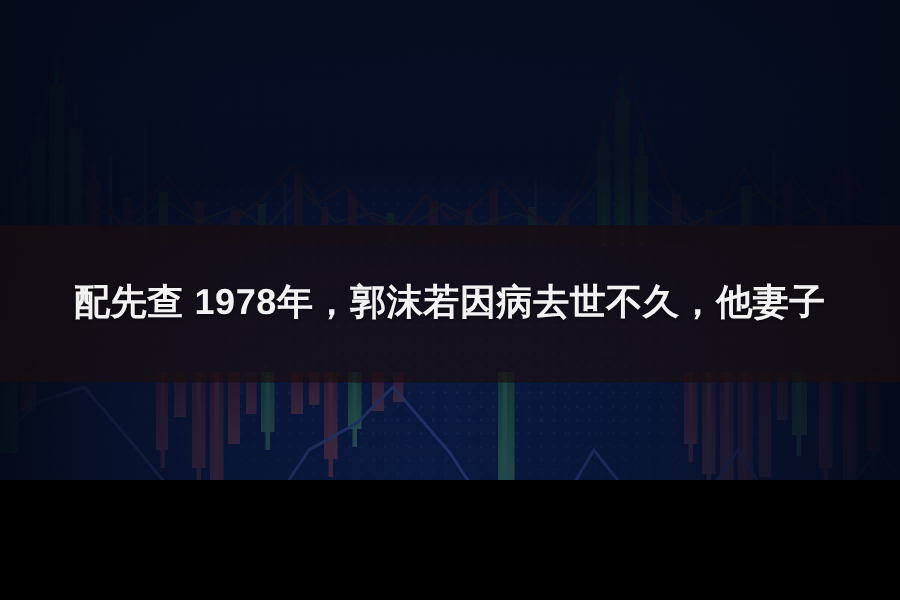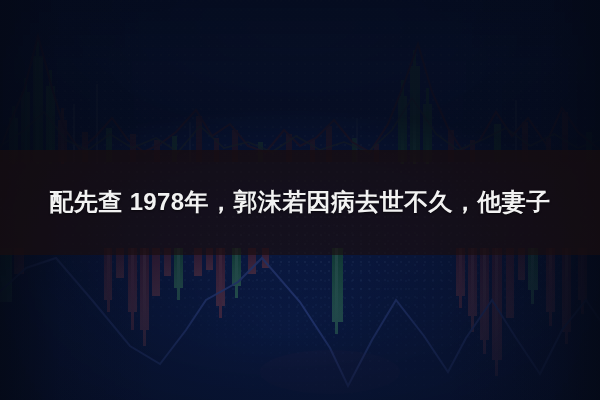--- a/index.html
+++ b/index.html
@@ -3,21 +3,21 @@
 <meta charset="utf-8">
 <style>
   html, body {
     margin: 0;
     padding: 0;
     background: #000;
   }
   #stage {
     position: relative;
     width: 600px;
-    height: 400px;
+    height: 320px;
     overflow: hidden;
     font-family: "Liberation Sans", "DejaVu Sans", sans-serif;
     background: #15803d;
   }
   .layer {
     position: absolute;
     inset: 0;
     width: 600px;
     height: 400px;
   }

